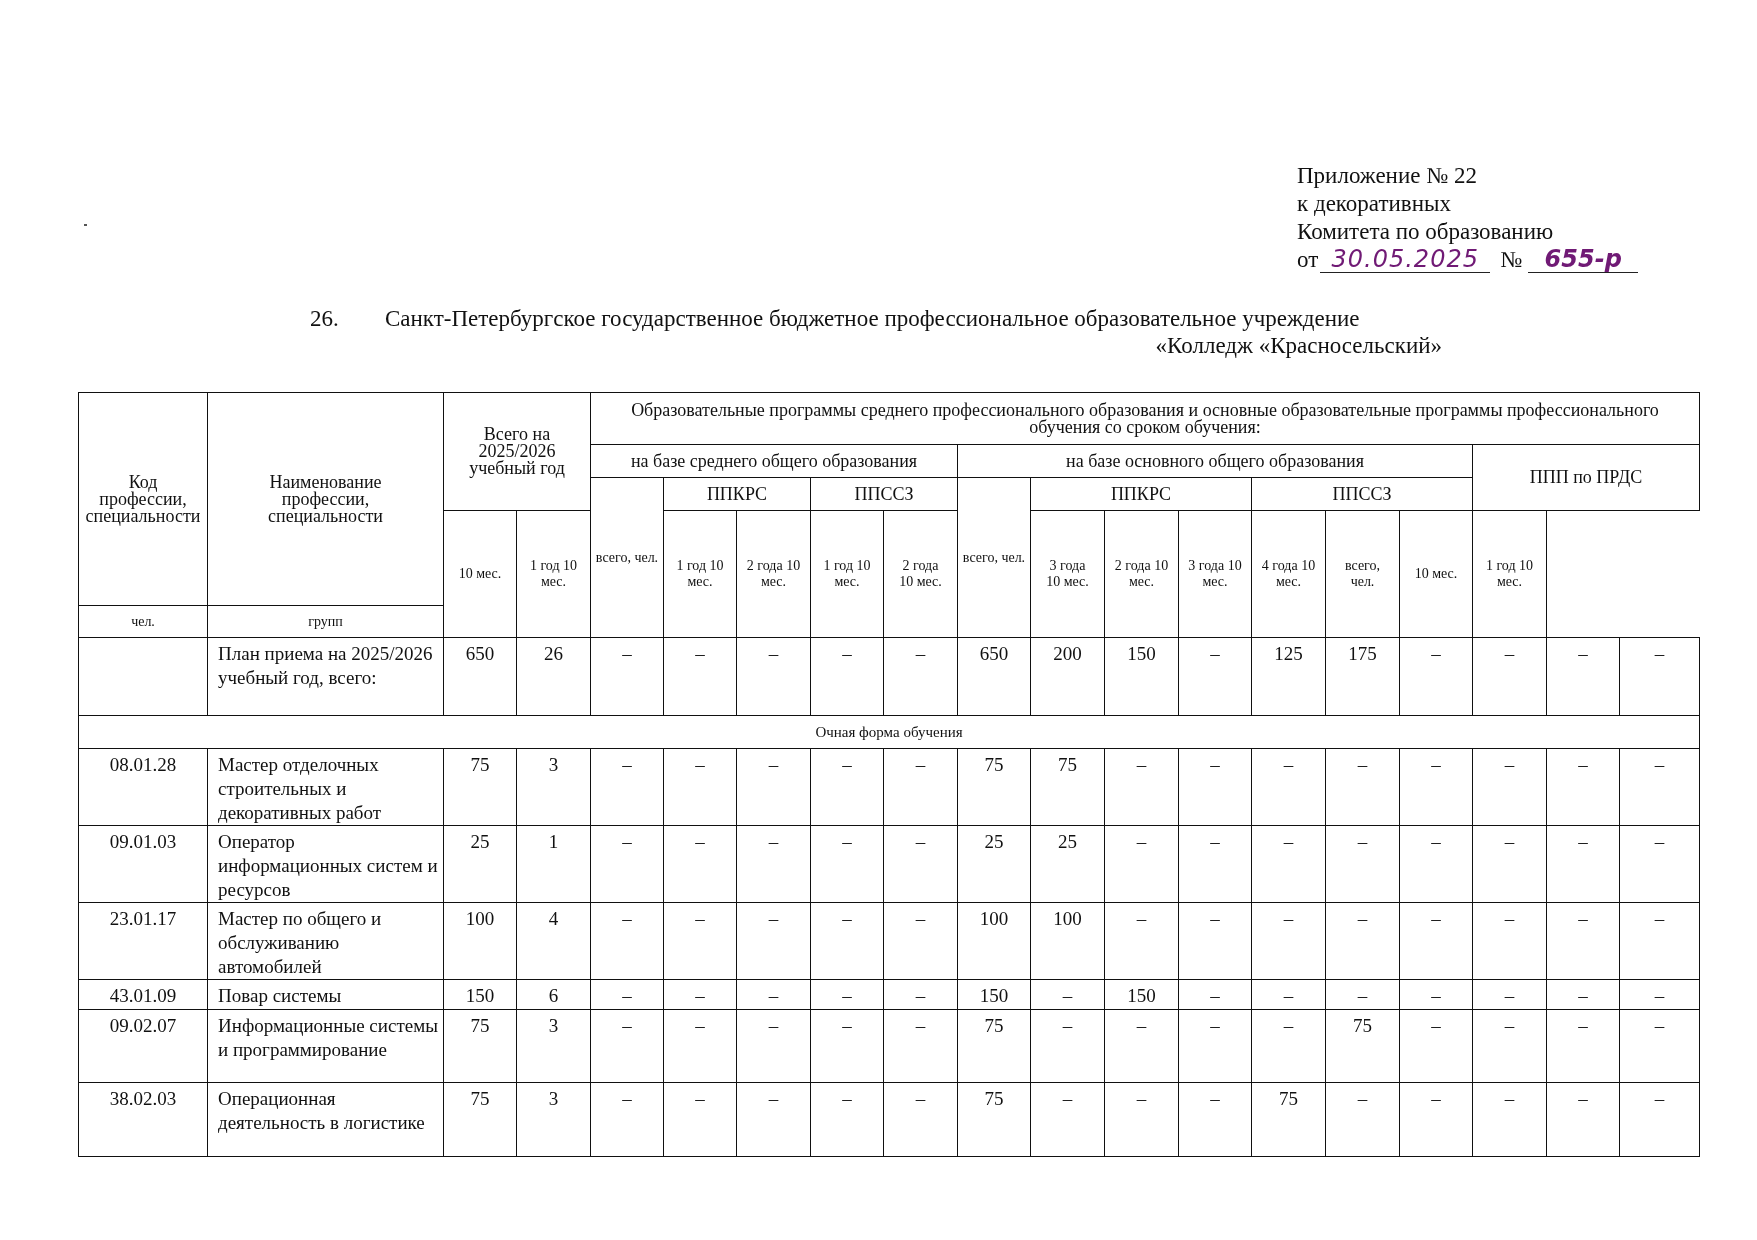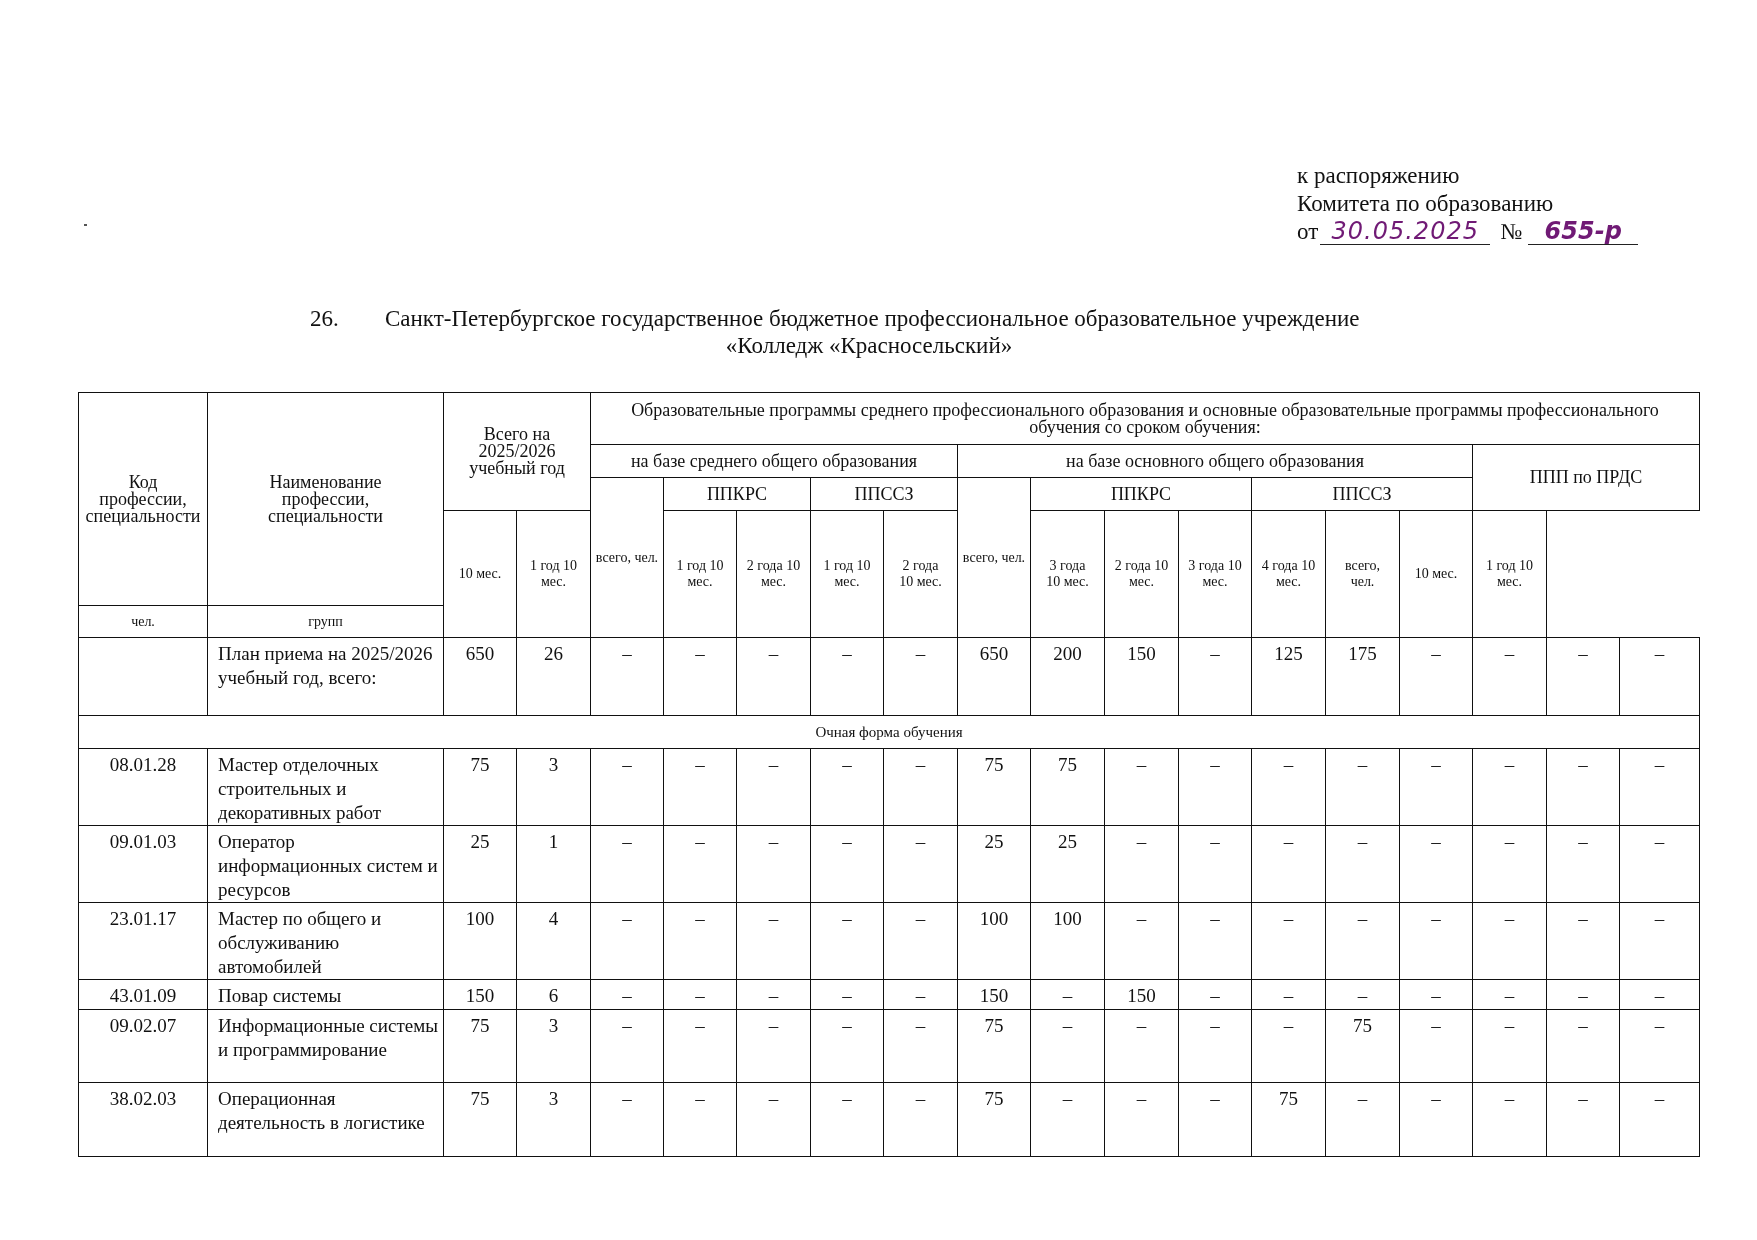--- a/index.html
+++ b/index.html
@@ -8,36 +8,37 @@
   .annex { position:absolute; left:1297px; top:162px; font-size:23px; line-height:28px; }
   .annex div { white-space:nowrap; }
   .annex .sig { position:relative; }
   .annex .hw { font-family:"DejaVu Sans",sans-serif; font-style:italic; font-size:24px; color:#701a75;
                display:inline-block; border-bottom:1.5px solid #222; text-align:center; line-height:26px; }
   .annex .hw.date { width:170px; margin-left:2px; margin-right:10px; letter-spacing:1px; }
   .annex .hw.num { width:110px; margin-left:6px;font-weight:bold; }
   .title { position:absolute; left:300px; top:305px; width:1200px; font-size:23px; line-height:27px; }
   .title .num { position:absolute; left:10px; top:0; }
   .title .l1 { position:absolute; left:85px; top:0; white-space:nowrap; }
-  .title .l2 { position:absolute; left:4px; top:27px; width:1130px; text-align:center; white-space:nowrap; }
+  .title .l2 { position:absolute; left:12px; top:27px; width:1130px; text-align:right; white-space:nowrap; }
   .dot { position:absolute; left:84px; top:224px; width:3px; height:2px; background:#555; }
 
   table.plan { position:absolute; left:78px; top:392px; border-collapse:collapse; table-layout:fixed; }
   table.plan td { border:1.3px solid #111; padding:0; vertical-align:middle; text-align:center; }
   .h { font-size:18px; line-height:17px; }
   .hs { font-size:14px; line-height:16px; }
   .d { font-size:19px; line-height:24px; vertical-align:top !important; padding-top:4px !important; }
   .d.name { text-align:left; padding-left:10px !important; }
   .section td { font-size:15px; line-height:24px; }
 </style>
 </head>
 <body>
 
 <div class="annex">
-  <div>к распоряжению</div>
+  <div>Приложение № 22</div>
+  <div>к декоративных</div>
   <div>Комитета по образованию</div>
   <div class="sig">
     <span>от</span><span class="hw date">30.05.2025</span><span>№</span><span class="hw num">655-р</span>
   </div>
 </div>
 
 <div class="dot"></div>
 
 <div class="title">
   <span class="num">26.</span>

